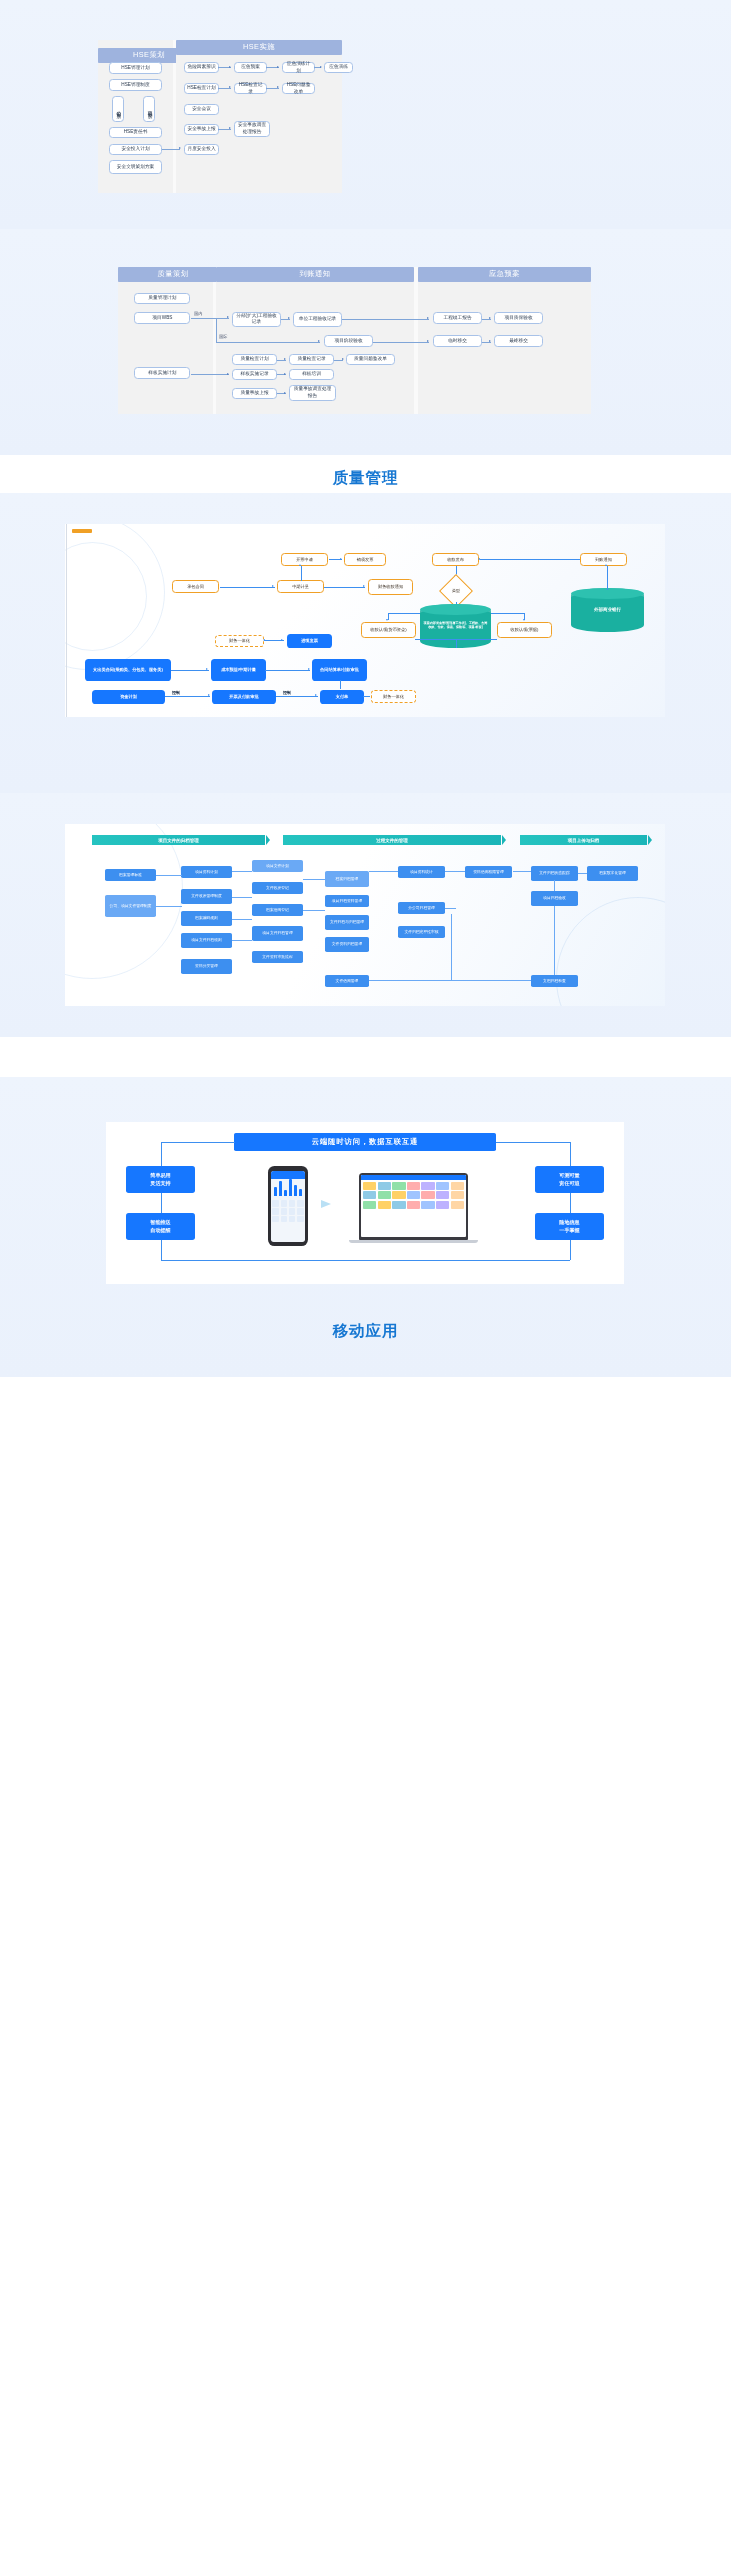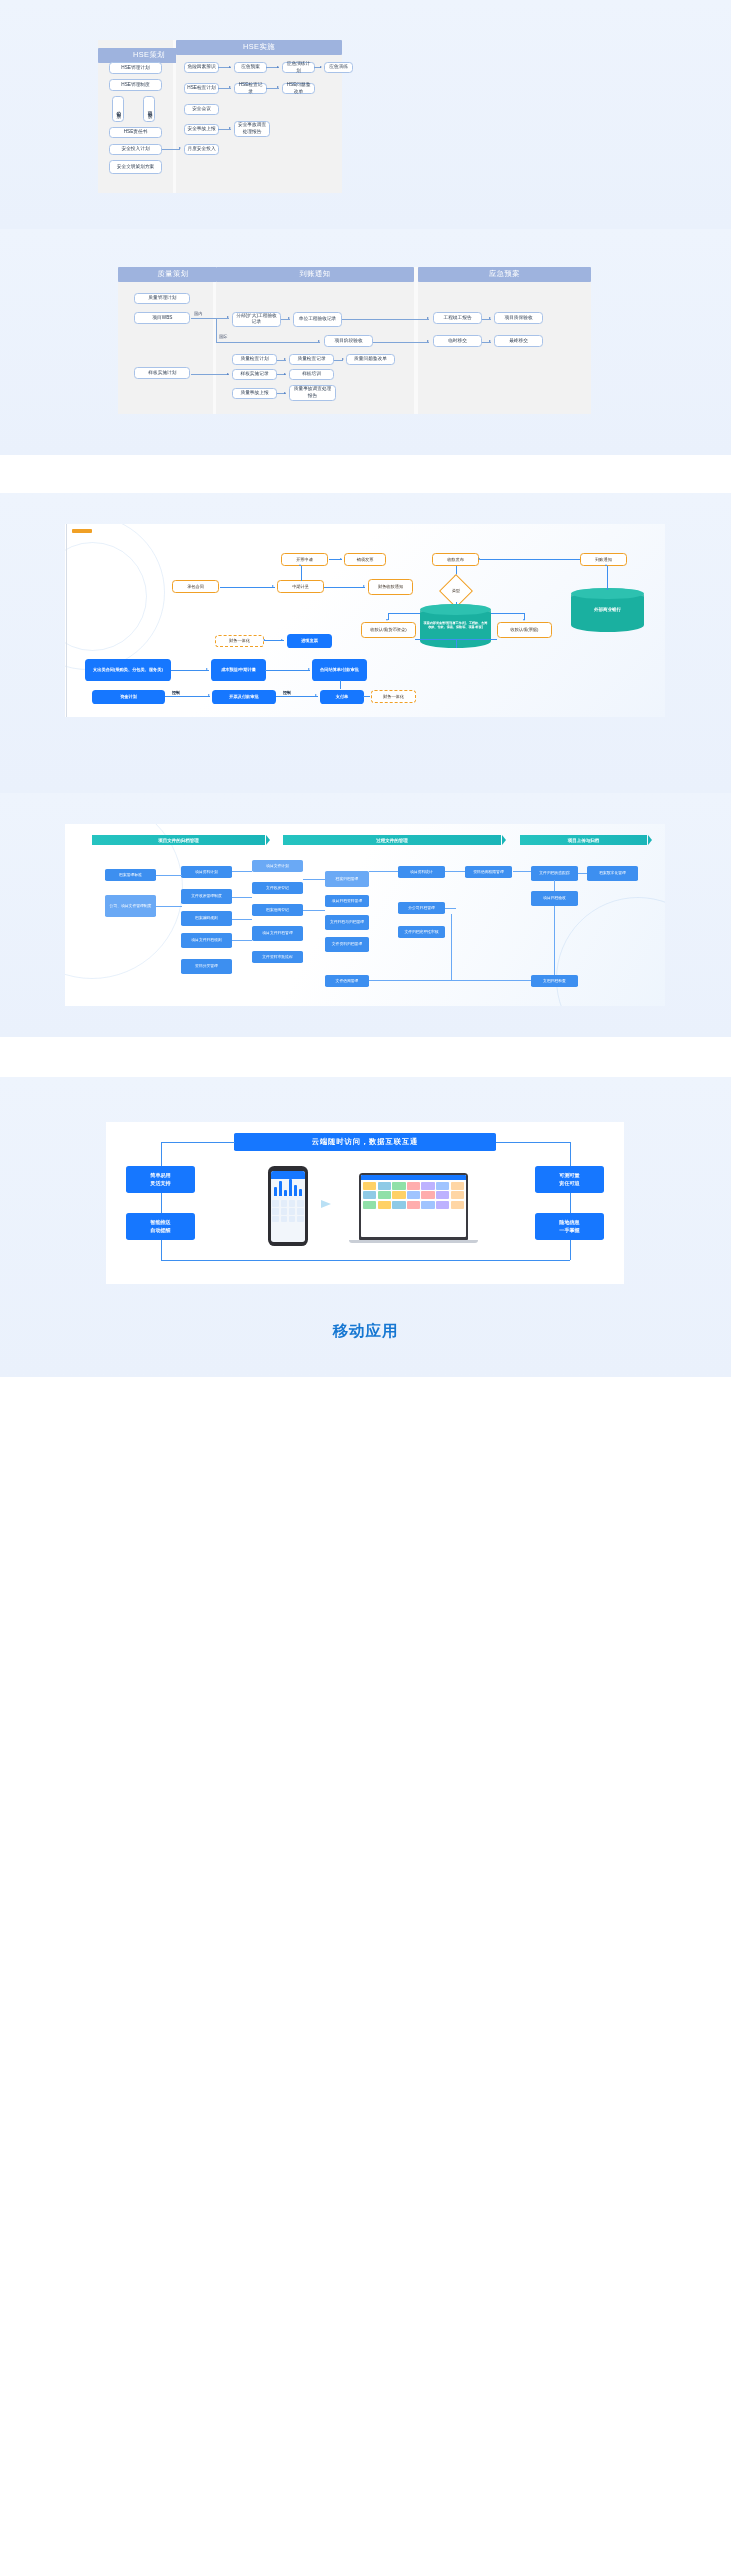--- a/index.html
+++ b/index.html
@@ -397,20 +397,21 @@
     <div class="node" style="left:315px;top:45px;width:49px;height:12px;">工程竣工报告</div>
     <div class="edge h" style="left:364px;top:52px;width:9px;"></div>
     <div class="arrow" style="left:371px;top:50px;"></div>
     <div class="node" style="left:376px;top:45px;width:49px;height:12px;">项目质保验收</div>
     <div class="node" style="left:315px;top:68px;width:49px;height:12px;">临时移交</div>
     <div class="edge h" style="left:364px;top:75px;width:9px;"></div>
     <div class="arrow" style="left:371px;top:73px;"></div>
     <div class="node" style="left:376px;top:68px;width:49px;height:12px;">最终移交</div>
   </div>
 
+  <div class="section-caption" style="position:absolute;left:0;top:226px;width:731px;padding:12.7px 0 0 0;background:transparent;">质量管理</div>
 </div>
 
 <div class="section tinted" style="height:300px;position:relative;">
   <div class="canvas" style="width:600px;height:193px;left:65px;top:31px;position:absolute;background:linear-gradient(135deg,#ffffff 40%,#eff5fd 100%);overflow:hidden;">
 
     <div class="deco-circle" style="left:-55px;top:-9px;width:155px;height:155px;"></div>
     <div class="deco-circle" style="left:-27px;top:18px;width:109px;height:109px;"></div>
     <div style="position:absolute;left:7.3px;top:4.5px;width:20px;height:4.5px;background:#f0a026;border-radius:0.9px;"></div>
     <div style="position:absolute;left:0.9px;top:0;width:0.9px;height:193px;background:#d7dde6;"></div>
 

